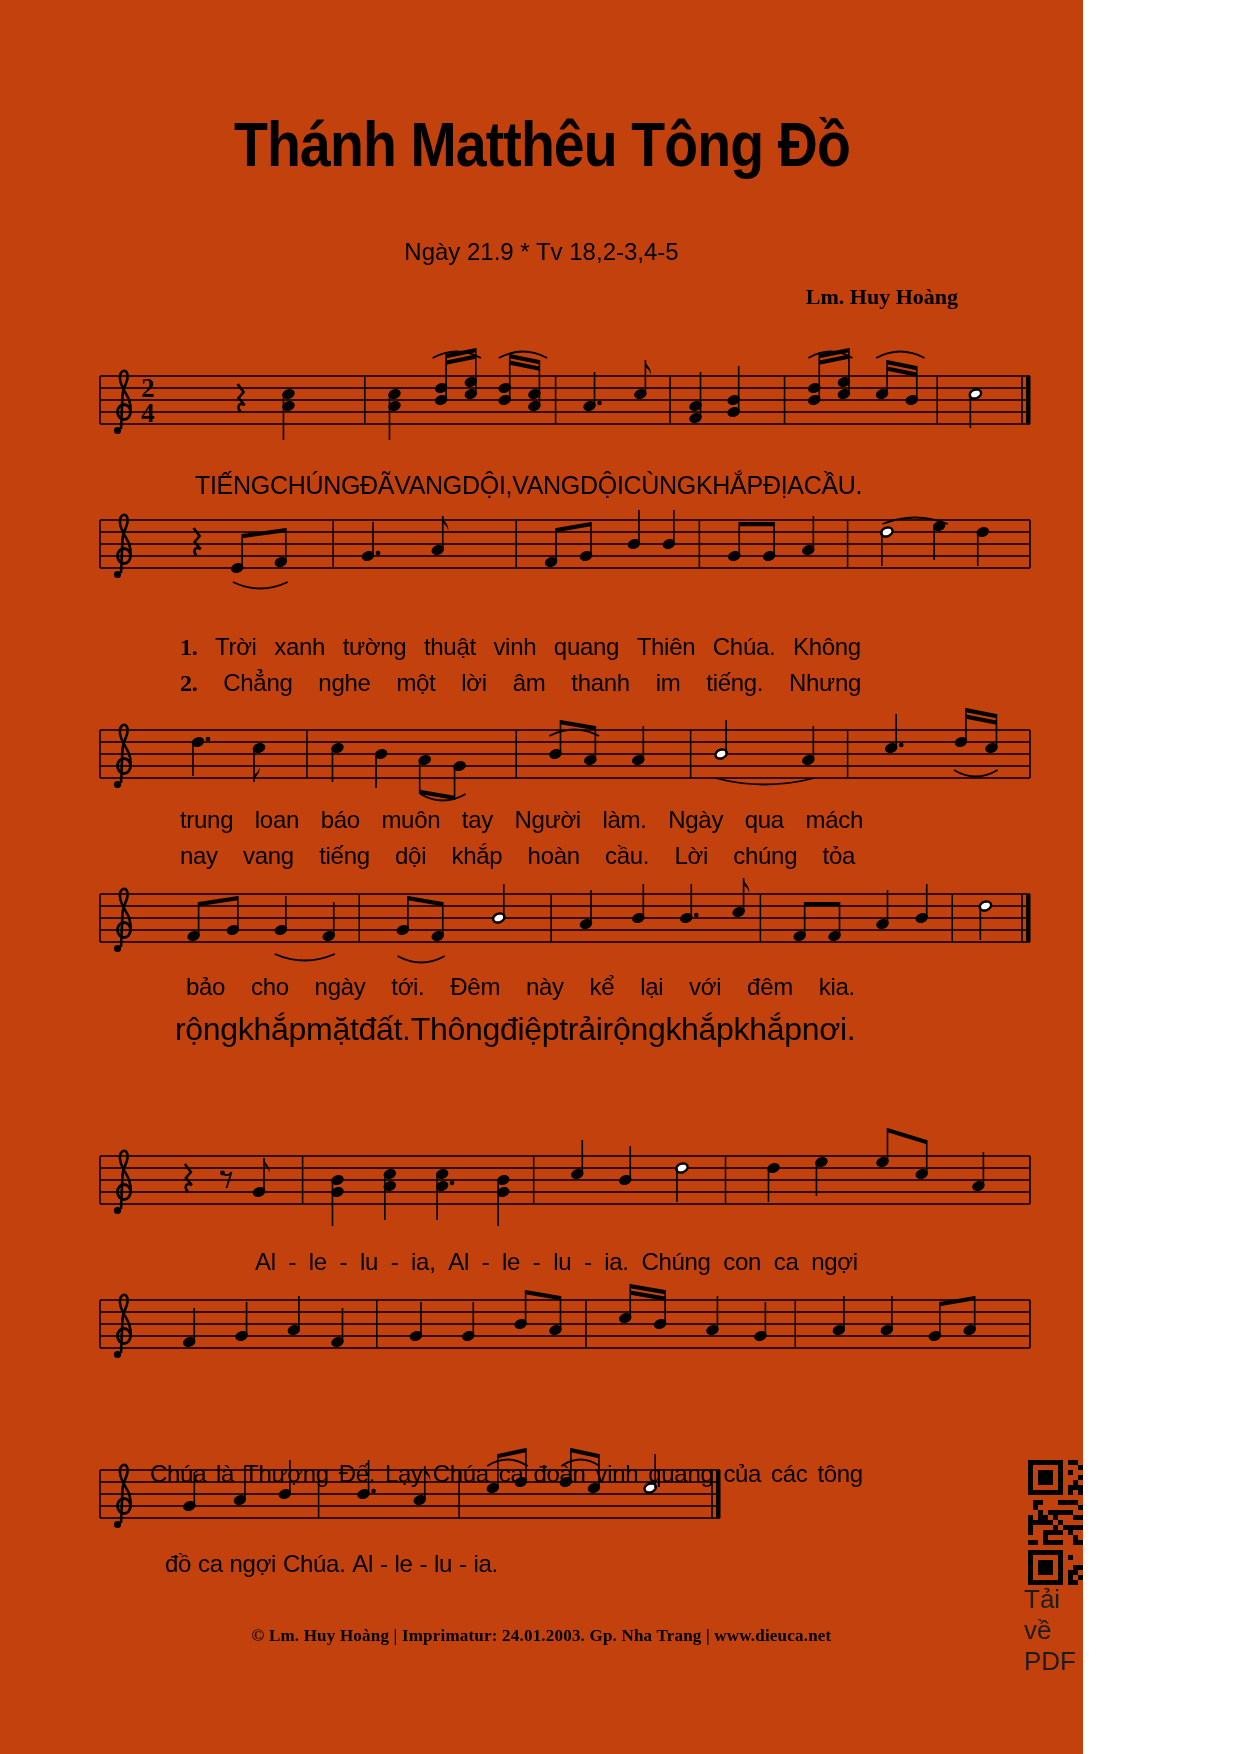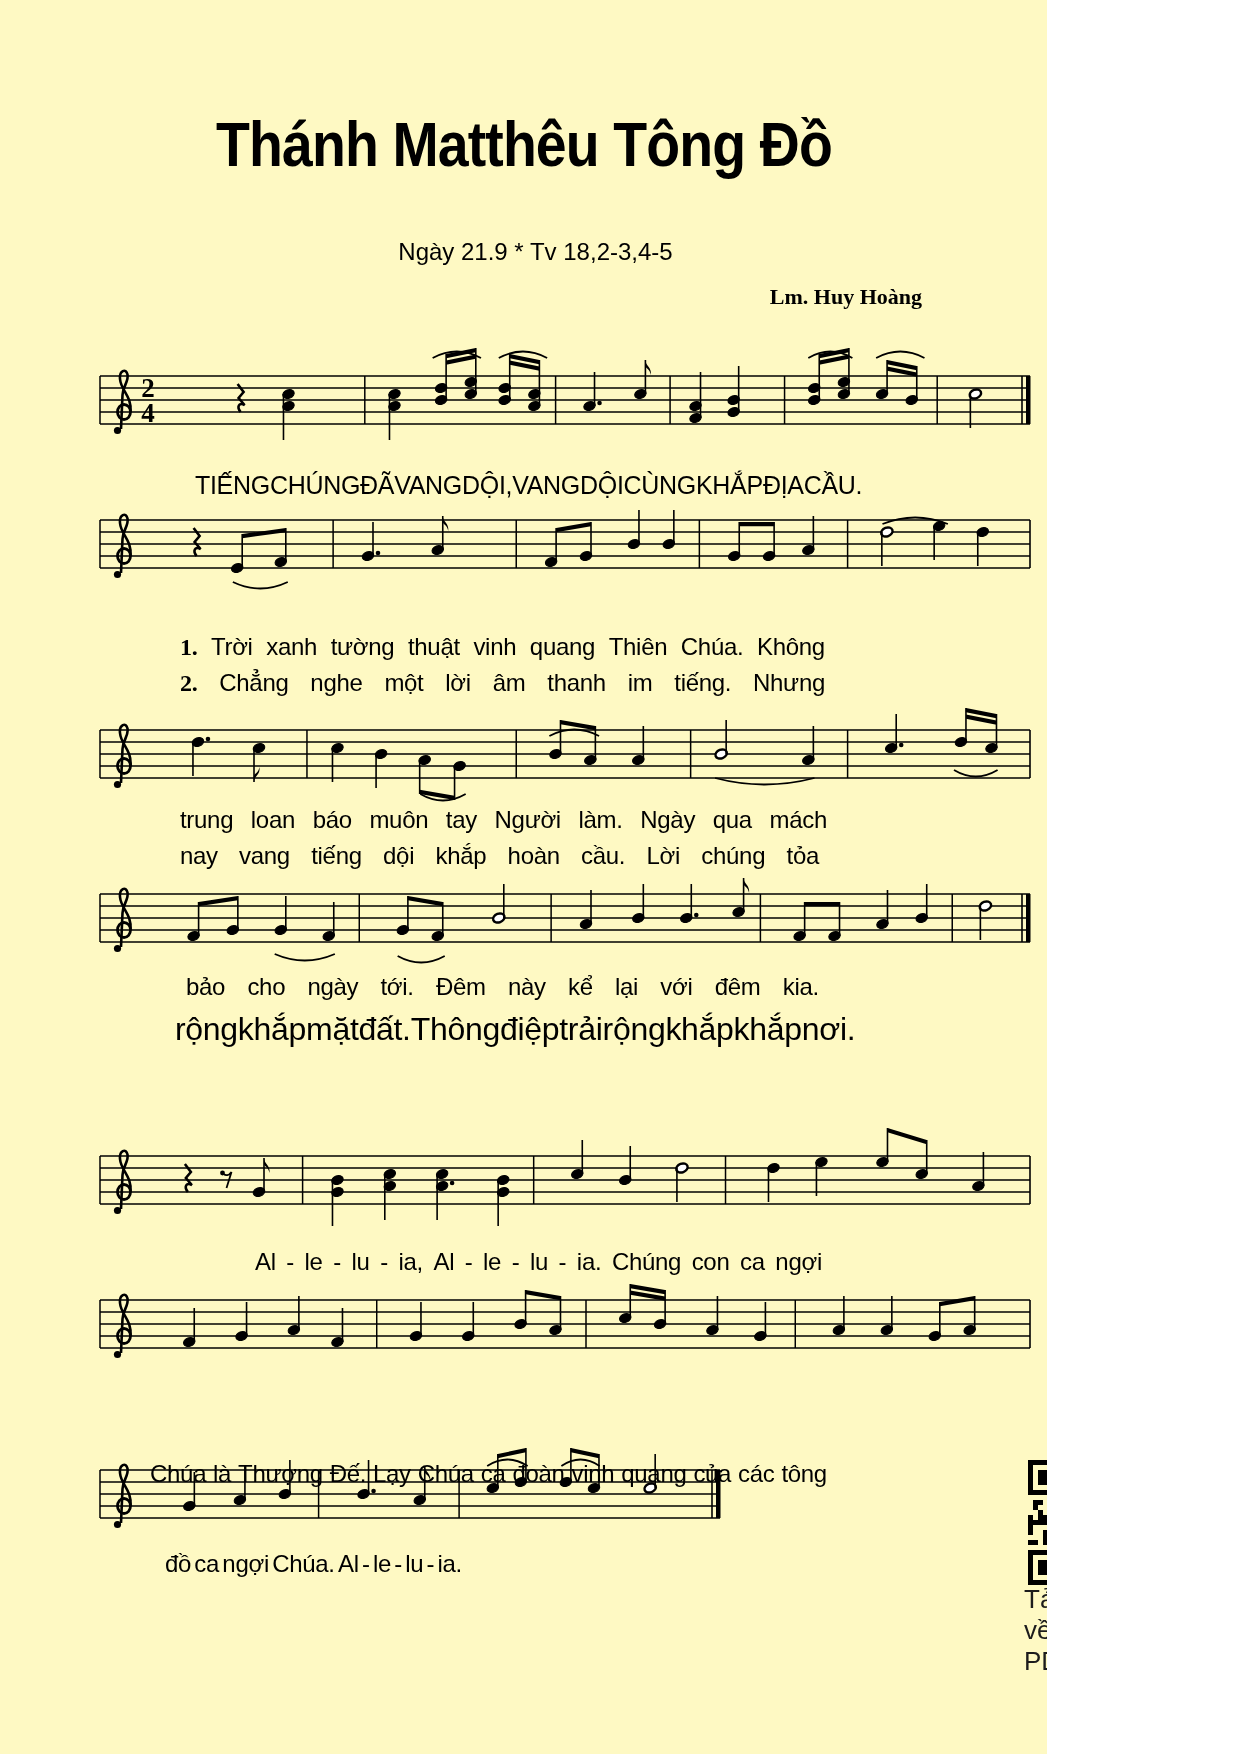--- a/index.html
+++ b/index.html
@@ -1,21 +1,21 @@
 <!DOCTYPE html>
 <html><head>
 <meta charset="utf-8">
 <style>
   html,body{margin:0;padding:0;background:#fff;}
-  .page{position:relative;width:1047px;height:1754px;background:#fef9c3;
-        font-family:"Liberation Sans",sans-serif;color:#000;overflow:hidden;}
+  .page{position:relative;width:1047px;height:1754px;background:#c2410c;
+        font-family:"Liberation Sans",sans-serif;color:#000;overflow:hidden;padding-left:36px;}
   .title{position:absolute;top:108px;left:50%;transform:translateX(-50%) scaleX(0.88);
          transform-origin:center;font-size:63px;font-weight:bold;letter-spacing:-1px;
          white-space:nowrap;font-family:"Liberation Sans",sans-serif;}
-  .subtitle{position:absolute;top:238px;left:12px;width:100%;text-align:center;
+  .subtitle{position:absolute;top:238px;left:0;width:100%;text-align:center;
             font-size:24px;letter-spacing:0;}
   .composer{position:absolute;top:284px;right:125px;font-size:22px;font-weight:bold;
             font-family:"Liberation Serif",serif;}
   .heading{position:absolute;left:185px;top:1076px;margin:0;font-size:31px;font-weight:bold;
            font-family:"Liberation Serif",serif;}
   .lyr{position:absolute;display:flex;justify-content:space-between;align-items:baseline;
        font-size:24px;white-space:nowrap;letter-spacing:-0.3px;}
   .lyr span{display:inline-block;}
   .lyr .vnum{font-family:"Liberation Serif",serif;font-weight:bold;}
   .staff-svg{position:absolute;overflow:visible;}
@@ -865,13 +865,14 @@
         <rect x="45" y="120" width="5" height="5" fill="#000"></rect>
         <rect x="55" y="120" width="5" height="5" fill="#000"></rect>
         <rect x="65" y="120" width="5" height="5" fill="#000"></rect>
         <rect x="80" y="120" width="5" height="5" fill="#000"></rect>
         <rect x="90" y="120" width="5" height="5" fill="#000"></rect>
         <rect x="95" y="120" width="5" height="5" fill="#000"></rect>
         <rect x="110" y="120" width="5" height="5" fill="#000"></rect>
         <rect x="120" y="120" width="5" height="5" fill="#000"></rect>
       </svg></div>
   <div class="qr-label">Tải về PDF</div>
+  <div class="footer">© Lm. Huy Hoàng | Imprimatur: 24.01.2003. Gp. Nha Trang | www.dieuca.net</div>
 </div>
 
 </body></html>

